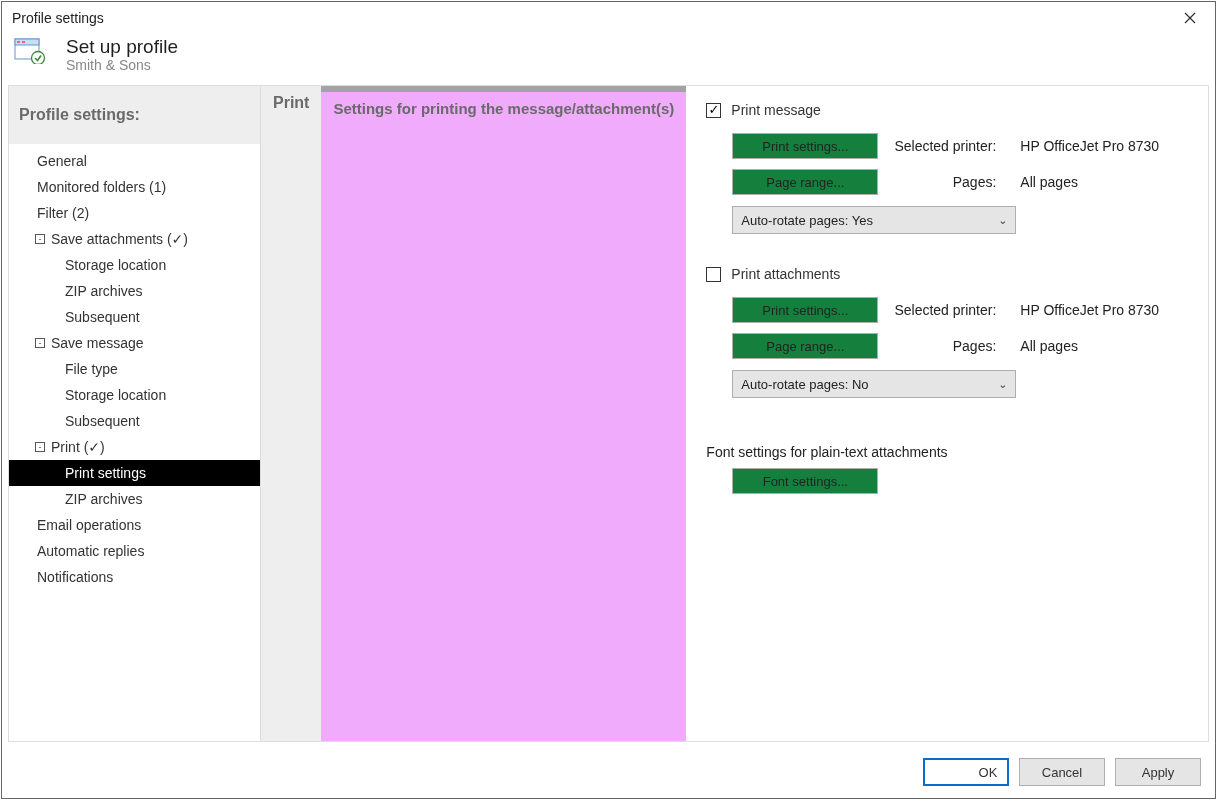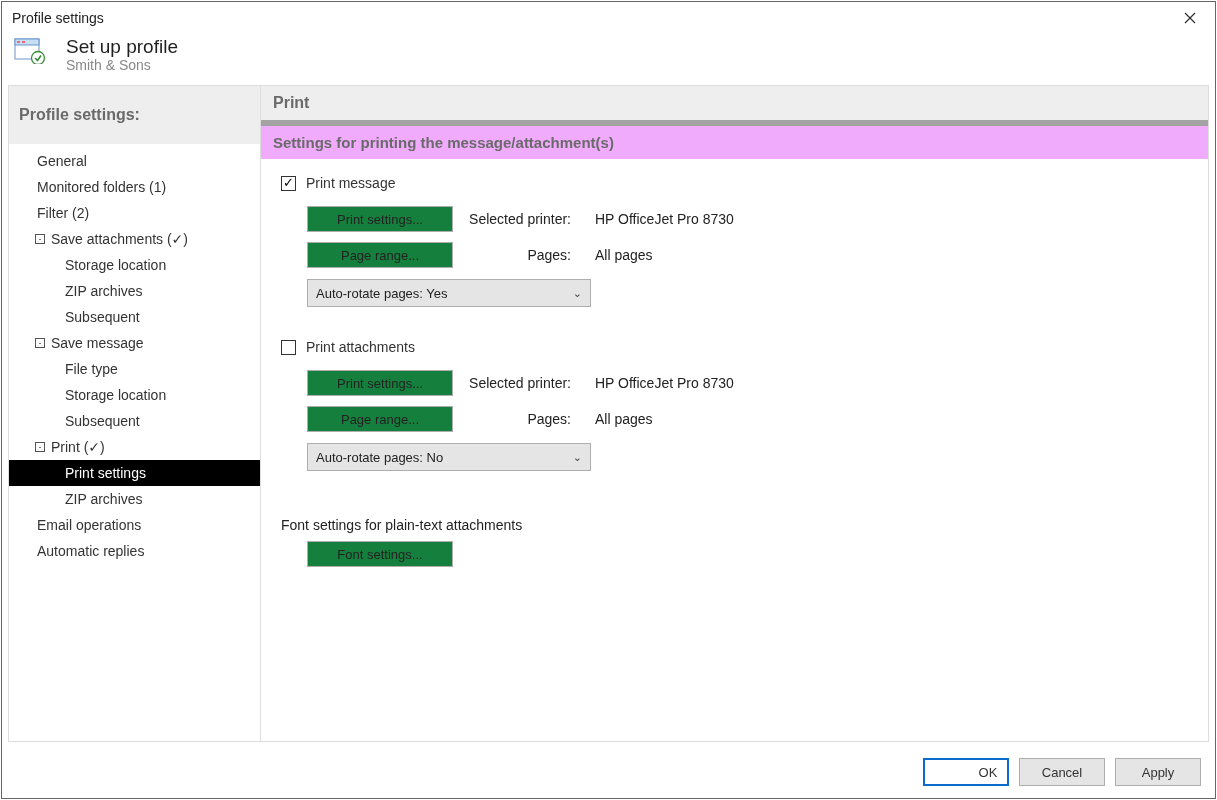--- a/index.html
+++ b/index.html
@@ -86,21 +86,21 @@
     align-items:center; justify-content:center;
     font-size:9px; line-height:9px;
     margin-right:6px;
     margin-left:-14px;
     color:#555;
     background:#fff;
   }
   .content {
     flex:1;
     display:flex;
-    flex-direction:column;
+    flex-direction:row;
   }
   .content-h1 {
     background:#eeeeee;
     color:#6a6a6a;
     font-size:16px;
     font-weight:bold;
     padding:8px 12px;
   }
   .content-h2 {
     background:#f0abfc;
@@ -257,20 +257,23 @@
           </div>
         <div class="tree-row ind2">
             <span>ZIP archives</span>
           </div>
         <div class="tree-row ind0">
             <span>Email operations</span>
           </div>
         <div class="tree-row ind0">
             <span>Automatic replies</span>
           </div>
+        <div class="tree-row ind0">
+            <span>Notifications</span>
+          </div>
       </div>
     </div>
 
     <div class="content">
       <div class="content-h1">Print</div>
       <div class="content-h2">Settings for printing the message/attachment(s)</div>
       <div class="content-body">
 
         <div class="section">
           <div class="check-row">

